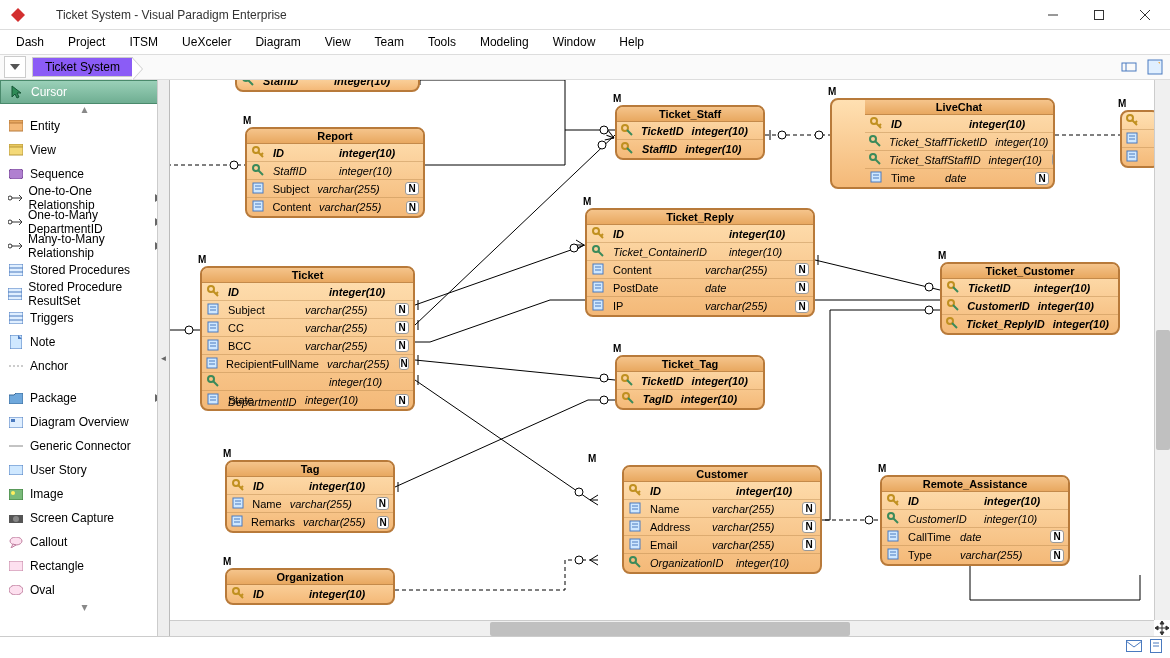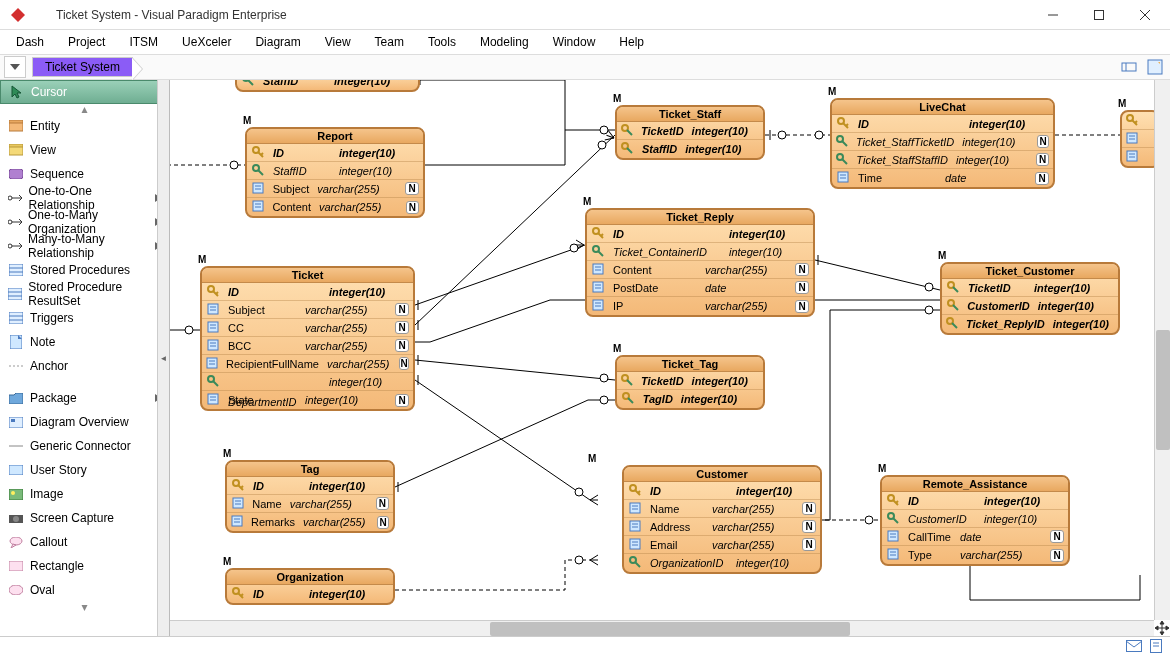--- a/index.html
+++ b/index.html
@@ -178,21 +178,21 @@
       </div>
       <div class="item">
         <span class="ico">
           <svg width="14" height="8">
             <line x1="0" y1="4" x2="14" y2="4" stroke="#333"></line>
             <circle cx="2" cy="4" r="2" fill="#fff" stroke="#333"></circle>
             <line x1="11" y1="1" x2="14" y2="4" stroke="#333"></line>
             <line x1="11" y1="7" x2="14" y2="4" stroke="#333"></line>
           </svg>
         </span>
-        <span>One-to-Many Organization</span>
+        <span>One-to-Many DepartmentID</span>
         <span style="margin-left: auto;"><svg width="6" height="8">
             <polygon points="0,0 6,4 0,8" fill="#666"></polygon>
           </svg></span>
       </div>
       <div class="item">
         <span class="ico">
           <svg width="14" height="8">
             <line x1="0" y1="4" x2="14" y2="4" stroke="#333"></line>
             <circle cx="2" cy="4" r="2" fill="#fff" stroke="#333"></circle>
             <line x1="11" y1="1" x2="14" y2="4" stroke="#333"></line>
@@ -713,21 +713,21 @@
           <div class="erow">
             <span class="ico"><svg width="12" height="12">
                 <circle cx="4" cy="4" r="3" fill="none" stroke="#3a8a5a" stroke-width="2"></circle>
                 <line x1="6" y1="6" x2="11" y2="11" stroke="#3a8a5a" stroke-width="2"></line>
               </svg></span>
             <span class="colname" style="font-style: italic;">OrganizationID</span>
             <span class="coltype">integer(10)</span>
           </div>
         </div>
         <div class="anchor-m" style="left: 418px; top: 373px;">M</div>
-        <div class="entity" style="left: 660px; top: 18px; width: 225px;">
+        <div class="entity" style="left: 660px; top: 18px; width: 225px; padding-left: 33px;">
           <div class="ehdr">LiveChat</div>
           <div class="erow">
             <span class="ico"><svg width="12" height="12">
                 <circle cx="4" cy="4" r="3" fill="none" stroke="#c09020" stroke-width="2"></circle>
                 <line x1="6" y1="6" x2="11" y2="11" stroke="#c09020" stroke-width="2"></line>
                 <line x1="9" y1="9" x2="11" y2="7" stroke="#c09020" stroke-width="2"></line>
               </svg></span>
             <span class="colname bold">ID</span>
             <span class="coltype bold">integer(10)</span>
           </div>

